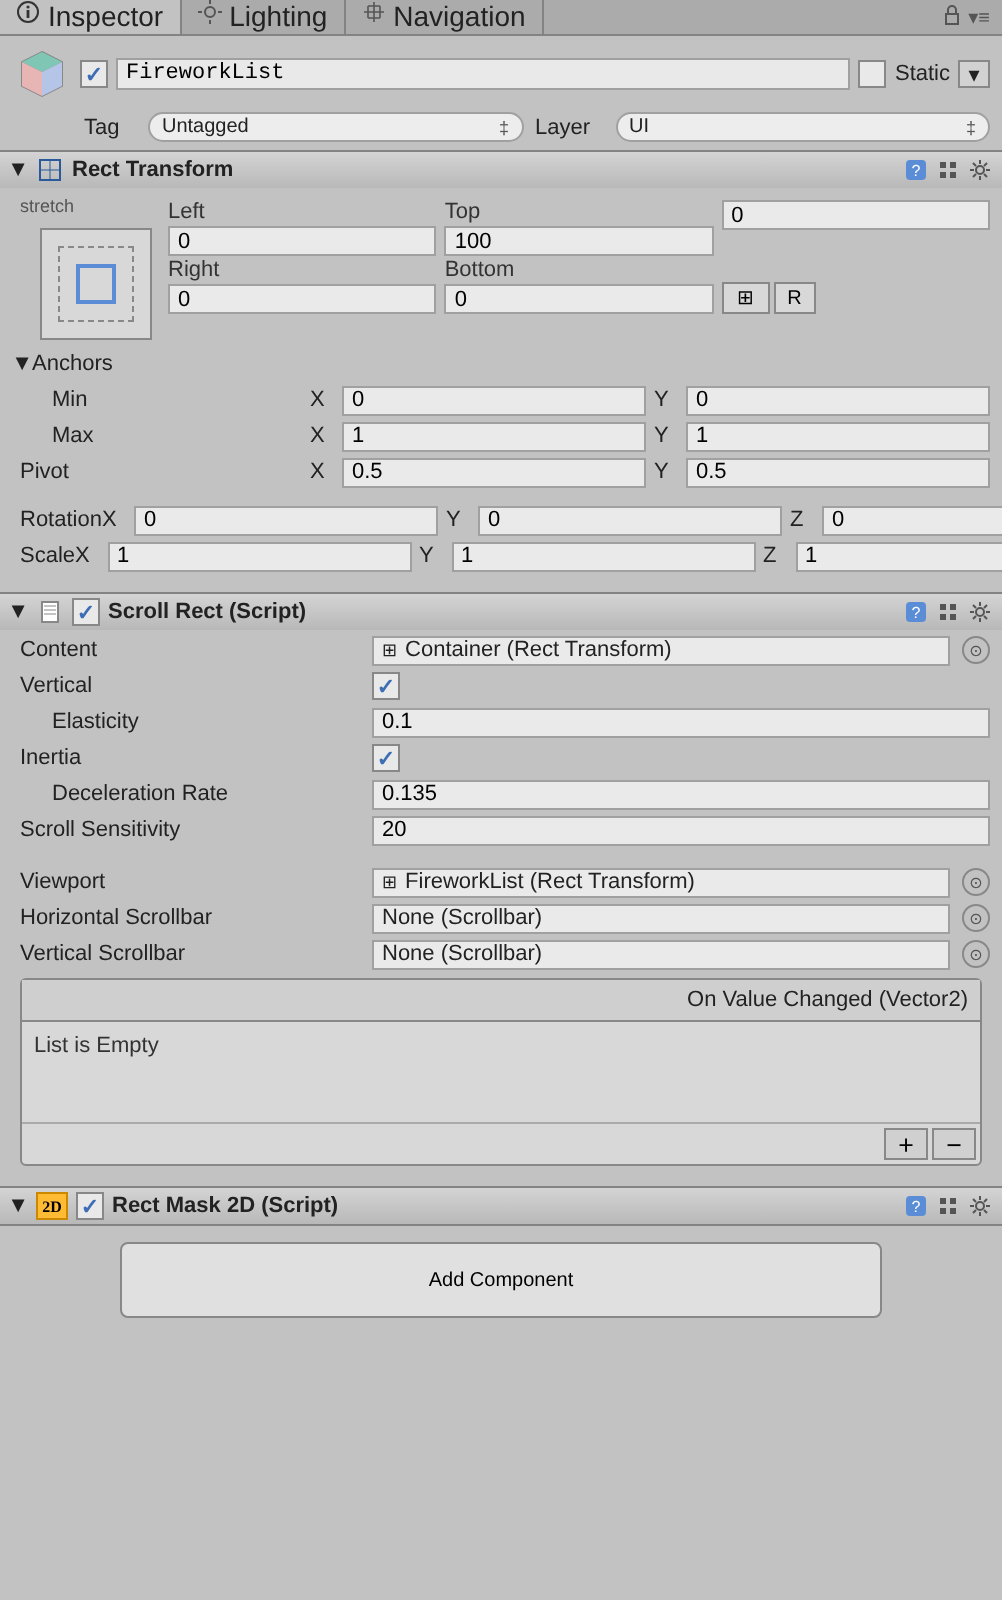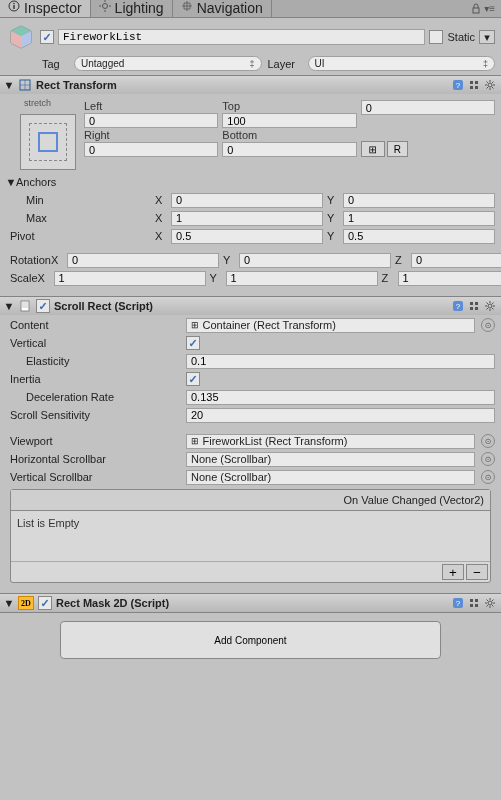--- a/index.html
+++ b/index.html
@@ -32,21 +32,21 @@
 .section-icons { display: flex; gap: 2px; }
 .section-icon { width: 14px; height: 14px; display: flex; align-items: center; justify-content: center; cursor: pointer; }
 
 .section-body { padding: 2px 6px 8px 6px; }
 
 .anchor-area { display: flex; gap: 8px; padding: 4px 0; }
 .anchor-widget { width: 56px; height: 56px; border: 1px solid #888; background: #d8d8d8; position: relative; display: flex; align-items: center; justify-content: center; }
 .anchor-widget::before { content: ""; position: absolute; inset: 8px; border: 1px dashed #888; }
 .anchor-cross { position: absolute; width: 20px; height: 20px; border: 2px solid #5b8dd6; }
 .anchor-label { position: absolute; font-size: 9px; color: #555; }
-.anchor-label.top { top: -2px; left: 18px; }
+.anchor-label.top { top: -2px; left: 4px; }
 
 .pos-grid { flex: 1; }
 .pos-row { display: flex; gap: 4px; margin-bottom: 1px; }
 .pos-col { flex: 1; }
 .pos-label { font-size: 11px; color: #333; margin-bottom: 1px; }
 .pos-input { width: 100%; background: #eaeaea; border: 1px solid #a0a0a0; height: 15px; padding: 0 4px; font-size: 11px; }
 
 .btn-small { background: #d8d8d8; border: 1px solid #888; height: 16px; padding: 0 6px; font-size: 10px; cursor: pointer; display: flex; align-items: center; }
 .btn-blueprint { width: 24px; justify-content: center; }
 

